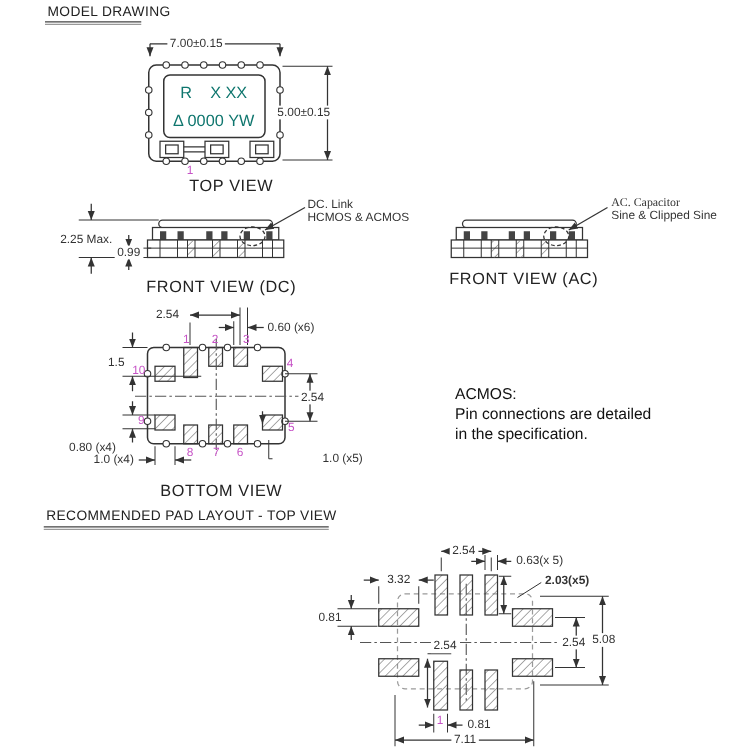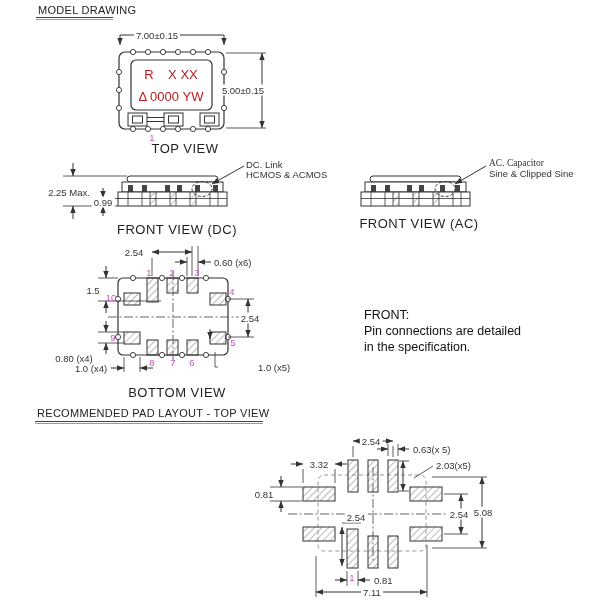--- a/index.html
+++ b/index.html
@@ -6,21 +6,21 @@
   .canvas{position:relative;width:605px;height:605px;background:#fff;
           font-family:"Liberation Sans",sans-serif;color:#222;overflow:hidden;}
   svg{position:absolute;left:0;top:0;}
   .t{position:absolute;white-space:nowrap;transform:translate(-50%,-50%);}
   .tl{position:absolute;white-space:nowrap;transform:translate(0,-50%);}
   .pre{white-space:pre;}
   .dim{font-size:9.5px;color:#333;}
   .bg{background:#fff;padding:0 2px;}
   .pin{font-size:9.5px;color:#c653c6;}
   .cap{font-size:13px;color:#222;letter-spacing:.5px;}
-  .mark{font-size:13px;color:#b91c1c;}
+  .mark{font-size:13px;color:#0f766e;}
   .note{font-size:12.5px;color:#111;}
   .hdr{font-size:11px;color:#222;letter-spacing:.3px;}
   .uline{position:absolute;height:1px;background:#444;}
   .uline.gray{background:#999;}
 </style>
 </head>
 <body>
 
 <div class="canvas">
 
@@ -295,32 +295,32 @@
 <div class="t pin" style="left:197px;top:272px;">3</div>
 <div class="t pin" style="left:232px;top:291px;">4</div>
 <div class="t pin" style="left:233px;top:342px;">5</div>
 <div class="t pin" style="left:192px;top:362px;">6</div>
 <div class="t pin" style="left:173px;top:362px;">7</div>
 <div class="t pin" style="left:152px;top:362px;">8</div>
 <div class="t pin" style="left:113px;top:337px;">9</div>
 <div class="t pin" style="left:111px;top:297px;">10</div>
 <div class="t cap" style="left:177px;top:392px;">BOTTOM VIEW</div>
 
-<div class="tl note" style="left:364px;top:315px;">FRONT:</div>
+<div class="tl note" style="left:364px;top:315px;">ACMOS:</div>
 <div class="tl note" style="left:364px;top:331px;">Pin connections are detailed</div>
 <div class="tl hdr" style="left:37px;top:413px;">RECOMMENDED PAD LAYOUT -  TOP VIEW</div>
 
 <div class="tl note" style="left:364px;top:347px;">in the specification.</div>
 <div class="uline" style="left:35px;top:421px;width:228px;"></div>
 <div class="uline gray" style="left:35px;top:423px;width:228px;"></div>
 
 <div class="t dim bg" style="left:371px;top:441px;">2.54</div>
 <div class="tl dim" style="left:413px;top:449px;">0.63(x 5)</div>
 <div class="t dim bg" style="left:319px;top:464px;">3.32</div>
-<div class="tl dim" style="left:436px;top:465px;">2.03(x5)</div>
+<div class="tl dim" style="left:436px;top:465px;font-weight:bold;">2.03(x5)</div>
 <div class="t dim" style="left:264px;top:494px;">0.81</div>
 <div class="t dim bg" style="left:356px;top:517px;">2.54</div>
 <div class="t dim bg" style="left:459px;top:514px;">2.54</div>
 <div class="t dim bg" style="left:483px;top:512px;">5.08</div>
 <div class="t pin" style="left:352px;top:577px;">1</div>
 <div class="tl dim" style="left:374px;top:580px;">0.81</div>
 <div class="t dim bg" style="left:372px;top:592px;">7.11</div>
 
 </div>
 

